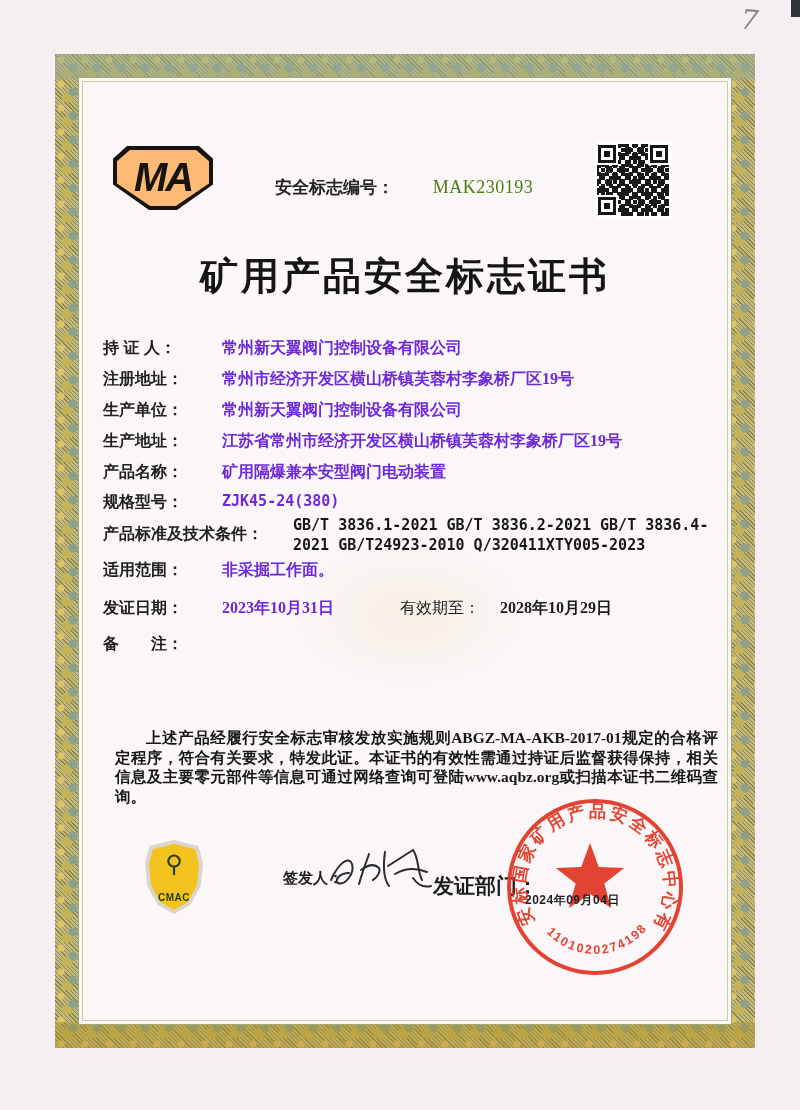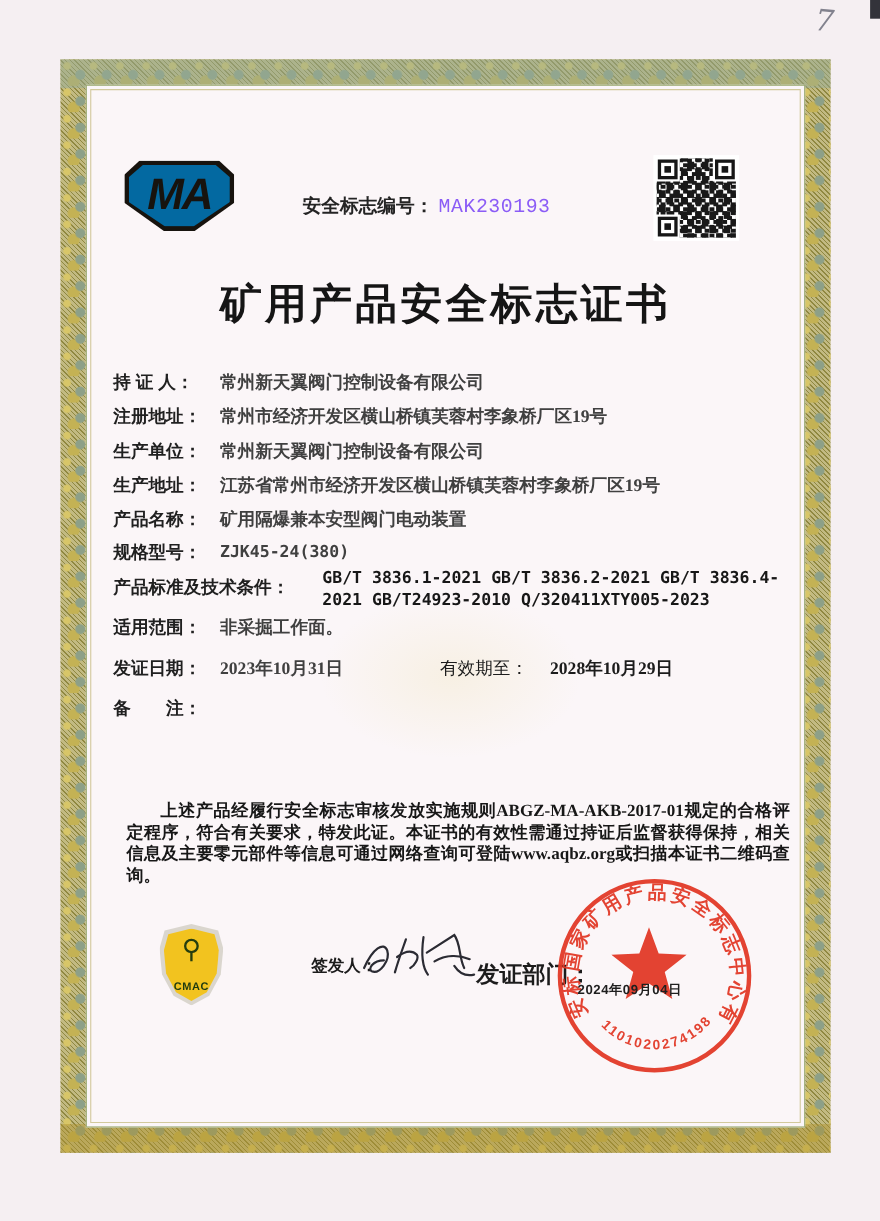--- a/index.html
+++ b/index.html
@@ -35,48 +35,48 @@
   }
   .watermark{
     position:absolute;left:290px;top:540px;width:240px;height:150px;
     background:radial-gradient(ellipse at center, rgba(228,208,120,.16), rgba(0,0,0,0) 70%);
   }
   
   .ma-logo{position:absolute;left:113px;top:146px;width:100px;height:64px;
     background:#17130e;
     clip-path:polygon(14% 0,86% 0,100% 20%,100% 60%,64% 100%,36% 100%,0 60%,0 20%);}
   .ma-logo-inner{position:absolute;left:4px;top:4px;width:92px;height:56px;
-    background:#0369a1;
+    background:#fdba74;
     clip-path:polygon(14% 0,86% 0,100% 20%,100% 60%,64% 100%,36% 100%,0 60%,0 20%);
     display:flex;align-items:center;justify-content:center;}
   .ma-logo-inner span{
     font-family:"Liberation Sans",sans-serif;font-weight:900;font-style:italic;
     font-size:40px;letter-spacing:-2px;color:#17130e;transform:translateY(-1px);}
   .cert-no{position:absolute;left:275px;top:176px;font-size:17px;white-space:nowrap;}
   .cert-no .lbl{font-weight:600;color:#242424;}
-  .cert-no .val{font-family:Liberation Mono, monospace;font-size:18px;letter-spacing:.5px;color:#8b5cf6;}
+  .cert-no .val{font-family:Liberation Serif, serif;font-size:18px;letter-spacing:.5px;color:#4d7c0f;margin-left:34px;}
   
   .qr{position:absolute;left:594px;top:141px;width:78px;height:78px;background:#fff;}
   .qr-pattern{position:absolute;inset:3px;
     background-image:
       repeating-conic-gradient(#191919 0% 25%, rgba(0,0,0,0) 0% 50%),
       repeating-conic-gradient(rgba(0,0,0,0) 0% 25%, #191919 0% 50%);
     background-size:8px 8px,13px 13px;background-position:0 0,2px 3px;}
   .finder{position:absolute;width:18px;height:18px;border:3px solid #171717;background:#fff;
     box-shadow:0 0 0 2px #fff;box-sizing:border-box;}
   .finder::after{content:'';position:absolute;left:3px;top:3px;width:6px;height:6px;background:#171717;}
   .finder.tl{left:4px;top:4px}.finder.tr{right:4px;top:4px}.finder.bl{left:4px;bottom:4px}
   
   .title{position:absolute;left:55px;top:251px;width:700px;text-align:center;
     font-family:"Liberation Serif",serif;font-weight:800;font-size:38px;
     letter-spacing:3px;color:#151515;}
   
   .row{position:absolute;left:103px;font-size:16px;white-space:nowrap;}
   .row .lbl{font-weight:700;color:#202020;}
-  .row .val{position:absolute;left:97px;font-family:"Liberation Serif",serif;font-weight:700;color:#404040;}
+  .row .val{position:absolute;left:119px;font-family:"Liberation Serif",serif;font-weight:700;color:#6d28d9;}
   .row.r-model .val,.mono{font-family:"DejaVu Sans Mono",monospace;font-weight:700;font-size:15px;letter-spacing:0;}
   .r1{top:338px}.r2{top:369px}.r3{top:400px}.r4{top:431px}.r5{top:462px}
   .r6{top:492px}
   .r7-label{top:524px}
   .r7-line1{top:516px;left:293px}.r7-line2{top:536px;left:293px}
   .r7-line1,.r7-line2{position:absolute;font-family:"DejaVu Sans Mono",monospace;font-weight:700;font-size:15px;color:#171717;white-space:nowrap;}
   .r8{top:560px}.r9{top:598px}.r10{top:634px}
   .r9 .lbl2{position:absolute;left:297px;font-weight:400;}
   .r9 .val2{position:absolute;left:397px;font-family:"Liberation Serif",serif;font-weight:700;}
   

